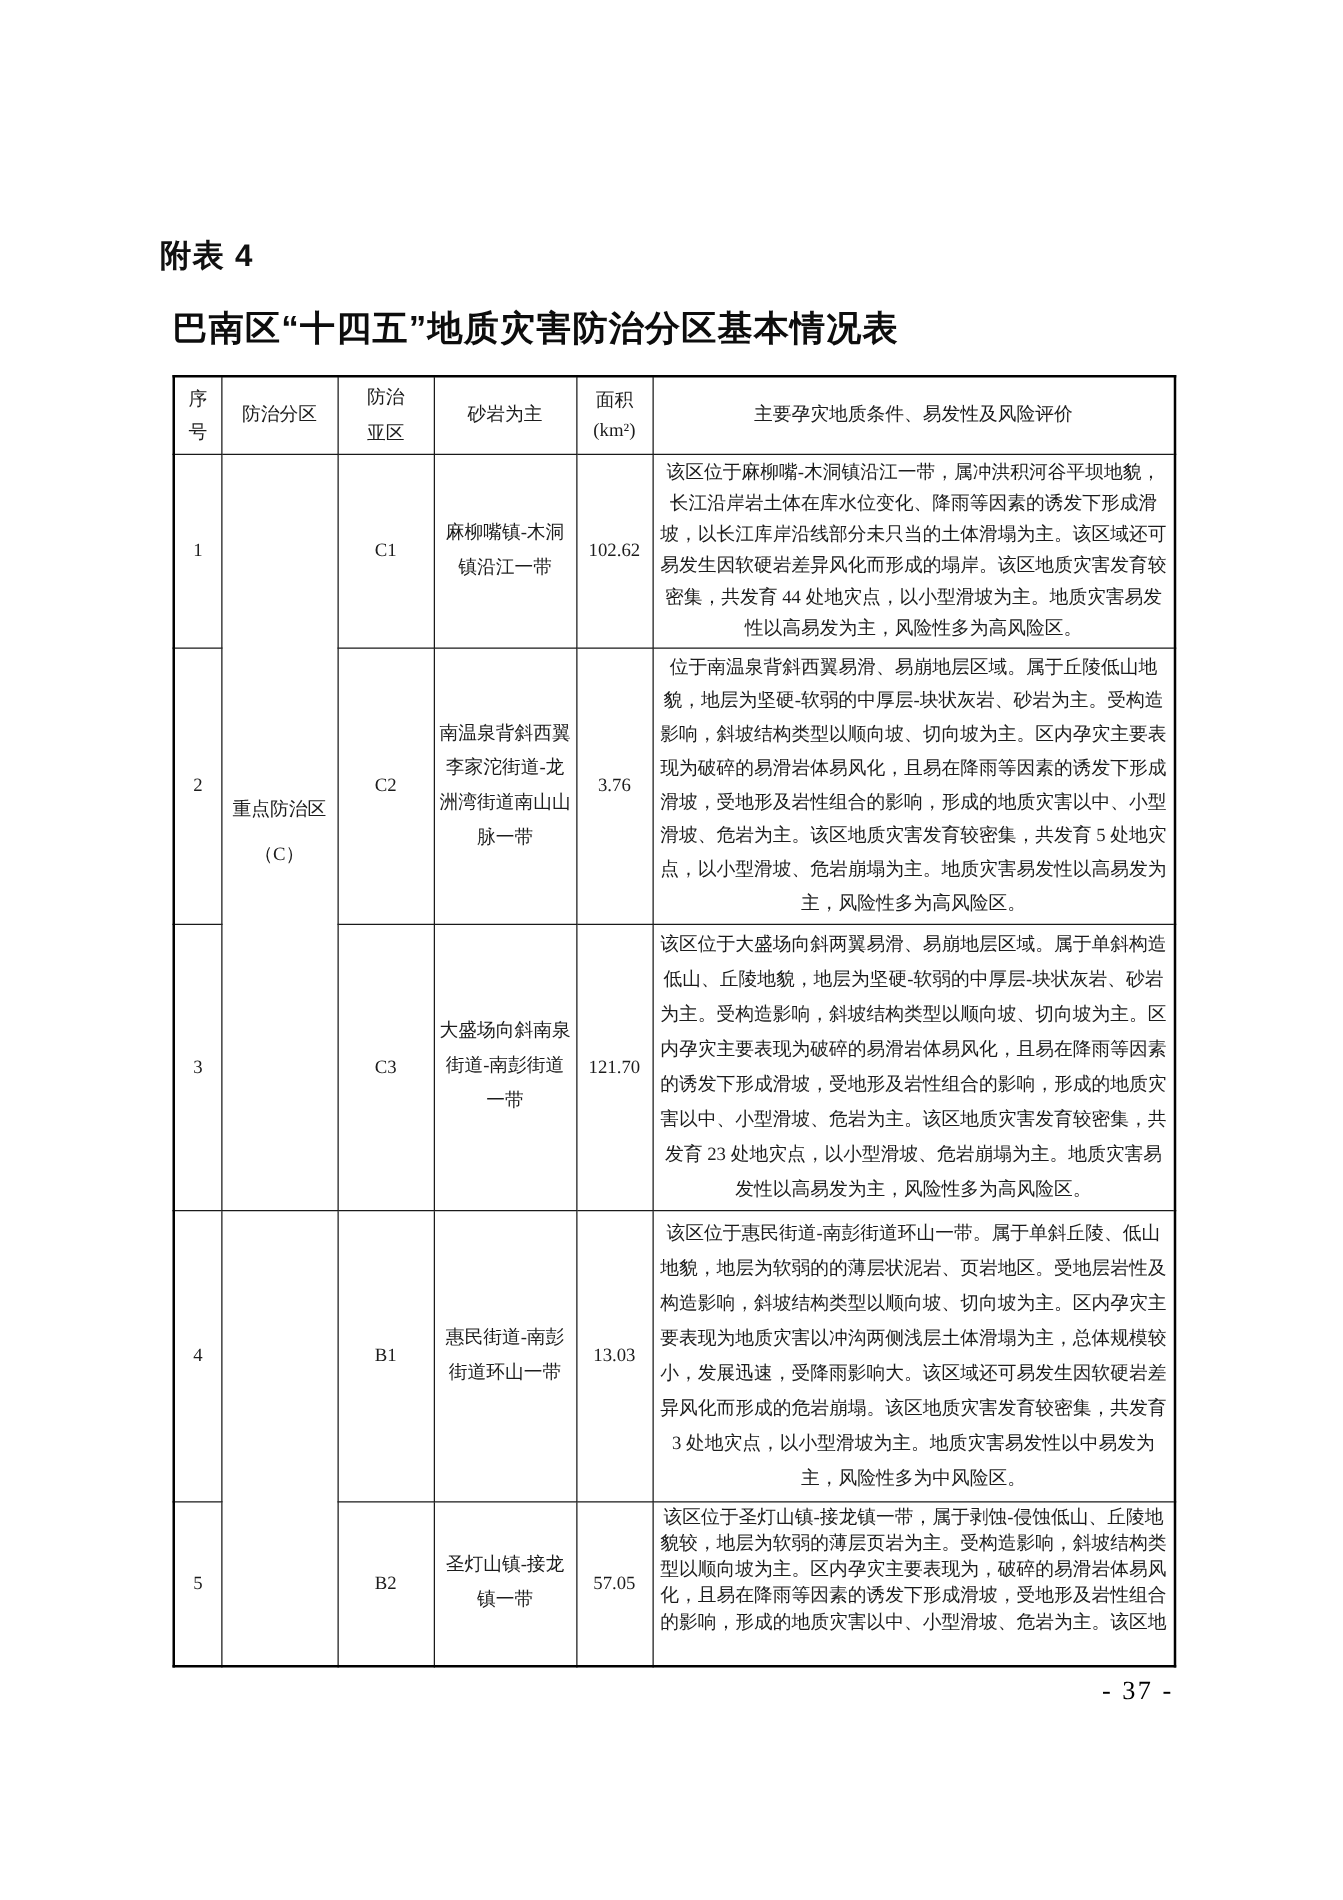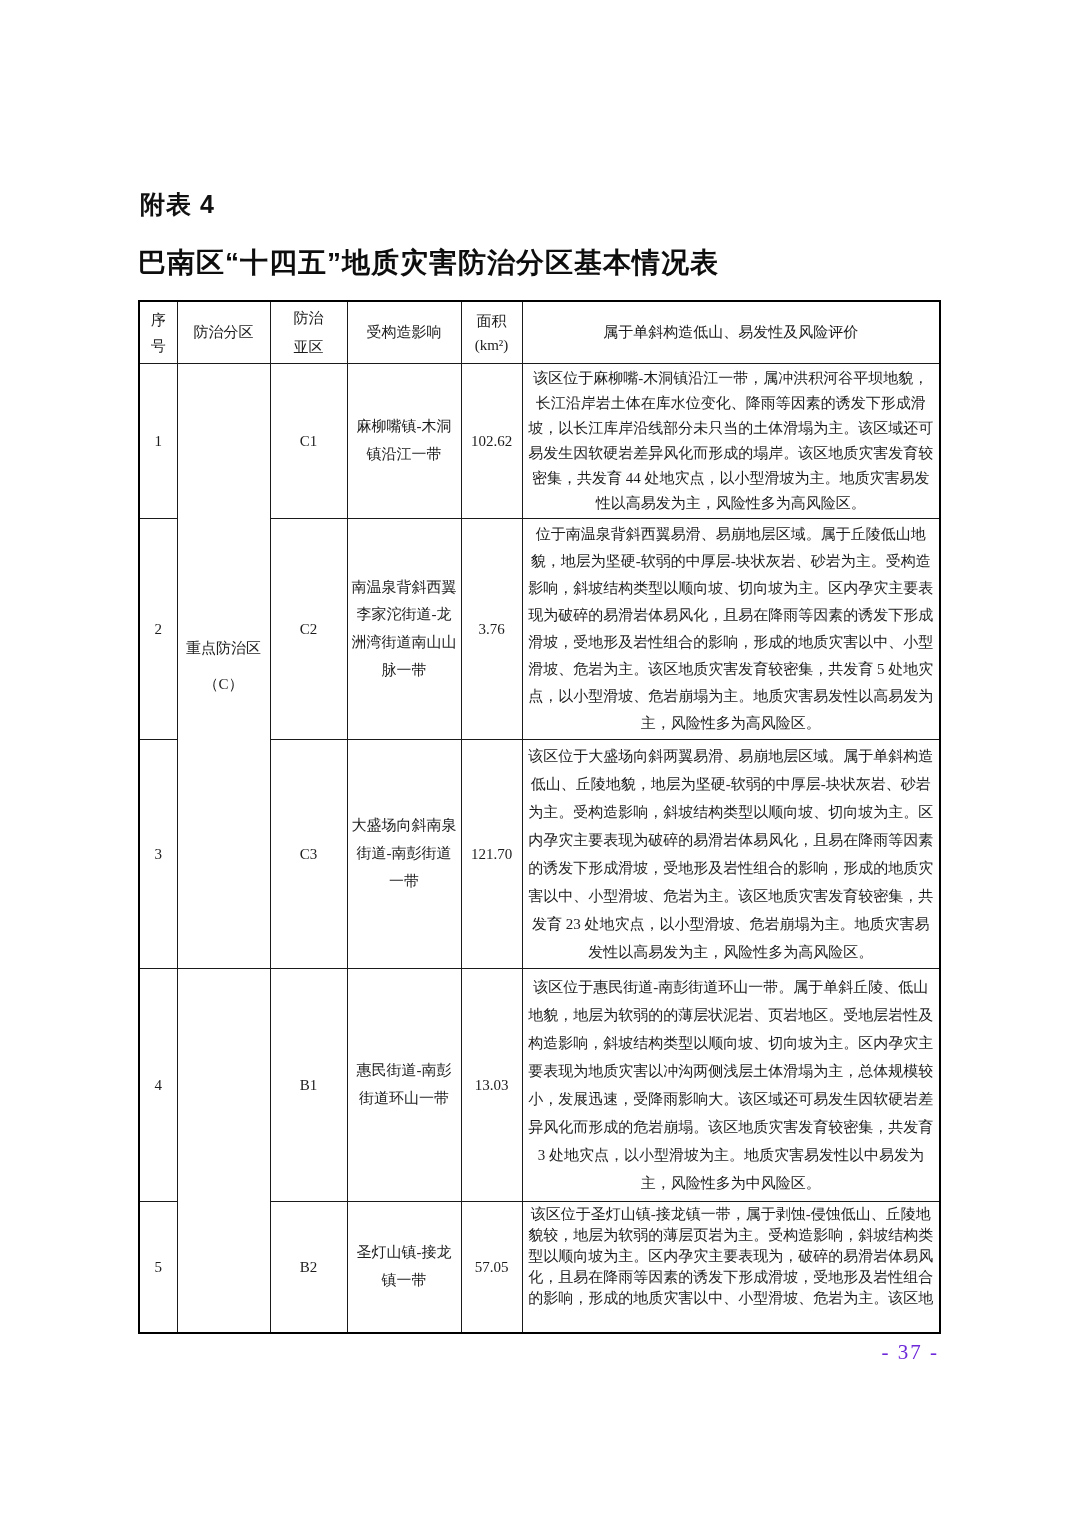--- a/index.html
+++ b/index.html
@@ -5,21 +5,21 @@
   html,body { margin:0; padding:0; }
   body {
     width:1074px; height:1520px;
     background:#ffffff;
     font-family:"Liberation Serif","DejaVu Serif",serif;
     color:#1c1c1c;
     position:relative;
     overflow:hidden;
   }
   .appendix-label {
-    position:absolute; left:140px; top:188px;
+    position:absolute; left:128px; top:188px;
     font-family:"Liberation Sans","DejaVu Sans",sans-serif;
     font-weight:bold; font-size:25px; color:#111;
     letter-spacing:1px;
     text-align:center;
   }
   .doc-title {
     position:absolute; left:138px; top:244px; width:801px;
     text-align:left;
     font-family:"Liberation Sans","DejaVu Sans",sans-serif;
     font-weight:bold; font-size:28px; color:#0d0d0d;
@@ -63,21 +63,21 @@
   tr.r5 td.eval { line-height:21px; }
   .clip { height:126px; overflow:hidden; }
   td.seq-bottom { vertical-align:bottom; padding-bottom:8px; }
   td.zone-cell { line-height:2.4; }
   td.loc { line-height:1.85; padding:2px 7px; }
   th.hseq { line-height:26px; padding:0; }
   th.harea { line-height:24px; }
   .page-number {
     position:absolute; top:1340px; left:138px; width:801px;
     text-align:right; padding-right:5px;
-    font-size:21px; color:#6d28d9;
+    font-size:21px; color:#000000;
     letter-spacing:2px;
   }
 </style>
 </head>
 <body>
 
 <div class="appendix-label">附表 4</div>
 
 <div class="doc-title">巴南区“十四五”地质灾害防治分区基本情况表</div>
 
@@ -90,24 +90,24 @@
     <col style="width:61px">
     <col style="width:418px">
   </colgroup>
   <tbody>
     <tr class="hdr">
       <th class="pre hseq">序
 号</th>
       <th>防治分区</th>
       <th class="pre">防治
 亚区</th>
-      <th>受构造影响</th>
+      <th>砂岩为主</th>
       <th class="pre harea">面积
 (km²)</th>
-      <th>属于单斜构造低山、易发性及风险评价</th>
+      <th>主要孕灾地质条件、易发性及风险评价</th>
     </tr>
 
     <tr class="r1">
       <td>1</td>
       <td class="pre zone-cell" rowspan="3">重点防治区
 （C）</td>
       <td>C1</td>
       <td class="loc">麻柳嘴镇-木洞镇沿江一带</td>
       <td>102.62</td>
       <td class="eval">该区位于麻柳嘴-木洞镇沿江一带，属冲洪积河谷平坝地貌，长江沿岸岩土体在库水位变化、降雨等因素的诱发下形成滑坡，以长江库岸沿线部分未只当的土体滑塌为主。该区域还可易发生因软硬岩差异风化而形成的塌岸。该区地质灾害发育较密集，共发育 44 处地灾点，以小型滑坡为主。地质灾害易发性以高易发为主，风险性多为高风险区。</td>

